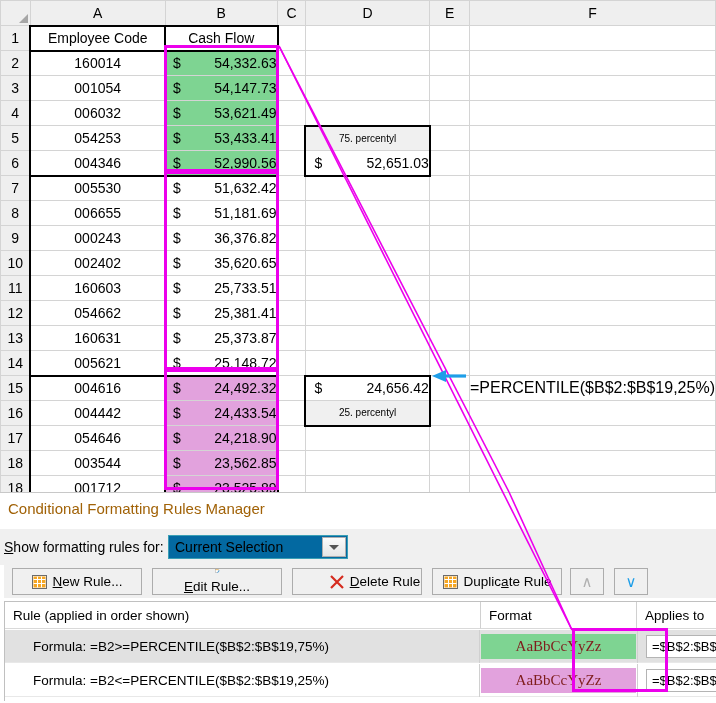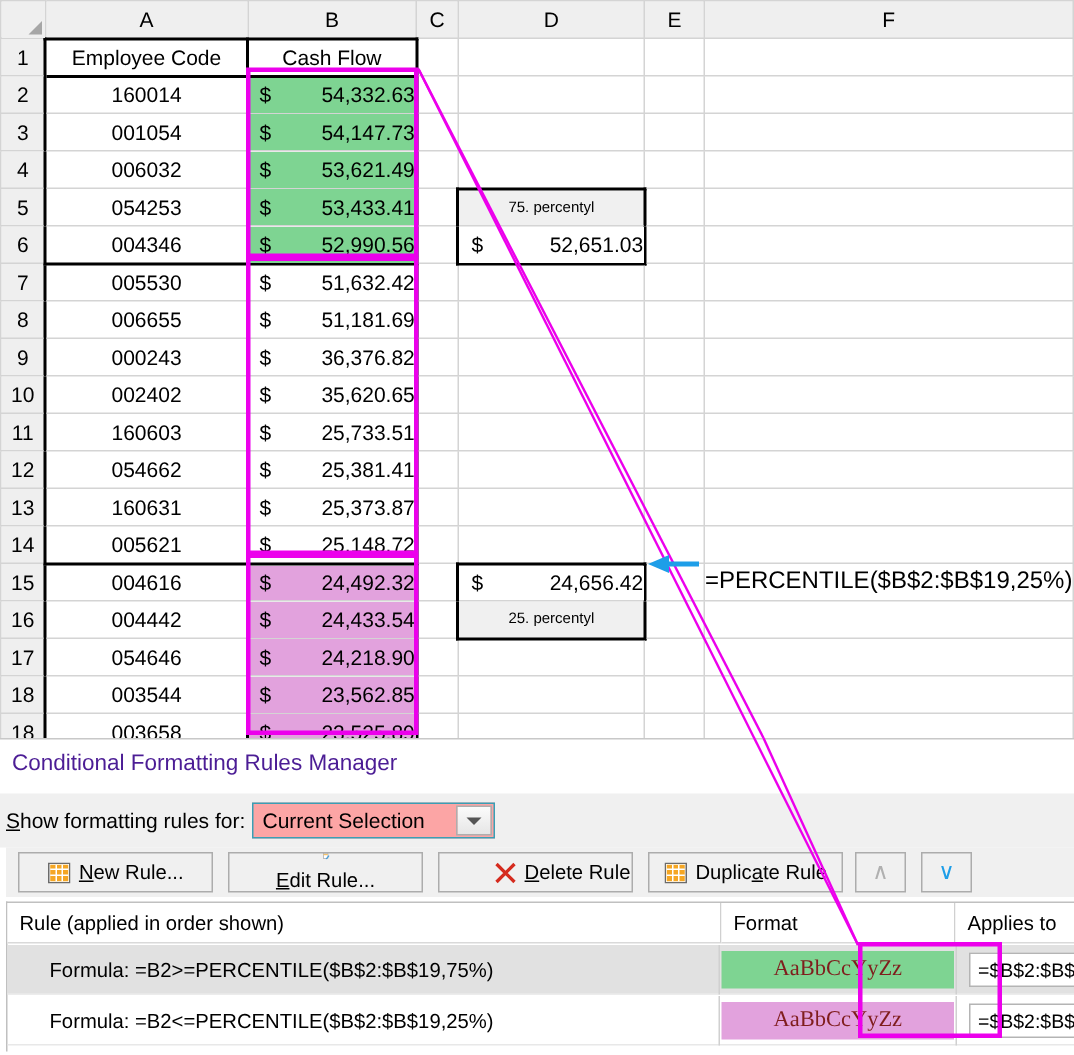--- a/index.html
+++ b/index.html
@@ -116,35 +116,35 @@
 
   
   #dialog {
     position: absolute; left: 0; top: 492px;
     width: 716px; height: 211px;
     background: #ffffff;
     border-top: 1px solid #c8c8c8;
   }
   #dlg-title {
     position: absolute; left: 8px; top: 7px;
-    font-size: 15px; color: #4c1d95;
+    font-size: 15px; color: #a16207;
   }
   #dlg-bar {
     position: absolute; left: 0; top: 36px; width: 716px; height: 36px;
     background: #f0f0f0;
   }
   #dlg-show-label {
     position: absolute; left: 4px; top: 46px;
     font-size: 14px; color: #000;
   }
   #dlg-show-label u { text-decoration: underline; }
   .combo {
     position: absolute; left: 168px; top: 42px;
-    width: 162px; height: 24px;
-    background: #fca5a5;
+    width: 180px; height: 24px;
+    background: #0369a1;
     border: 1px solid #3a9fb5;
     display: flex; align-items: center;
   }
   .combo .caret-box {
     position: absolute; right: 1px; top: 1px;
     width: 24px; height: 20px;
     background: linear-gradient(#fbfbfb,#e6e6e6);
     border: 1px solid #aeaeae;
     display: flex; align-items: center; justify-content: center;
   }
@@ -409,21 +409,21 @@
             <td class="rowhdr">18</td>
             <td class="cell-num bl-thick br-thick">003544</td>
             <td class="cell-money br-thick fill-pink"><span class="dollar">$</span>23,562.85</td>
             <td class="cell-blank"></td>
             <td class="cell-blank"></td>
             <td class="cell-blank"></td>
             <td class="cell-blank"></td>
           </tr>
           <tr>
             <td class="rowhdr">18</td>
-            <td class="cell-num bl-thick br-thick bb-thick">003658</td>
+            <td class="cell-num bl-thick br-thick bb-thick">001712</td>
             <td class="cell-money br-thick fill-pink bb-thick"><span class="dollar">$</span>23,525.89</td>
             <td class="cell-blank"></td>
             <td class="cell-blank"></td>
             <td class="cell-blank"></td>
             <td class="cell-blank"></td>
           </tr>
         </tbody>
     </table>
 
     <div class="mgbox" style="left:164px; top:45px; width:115px; height:127px;"></div>

